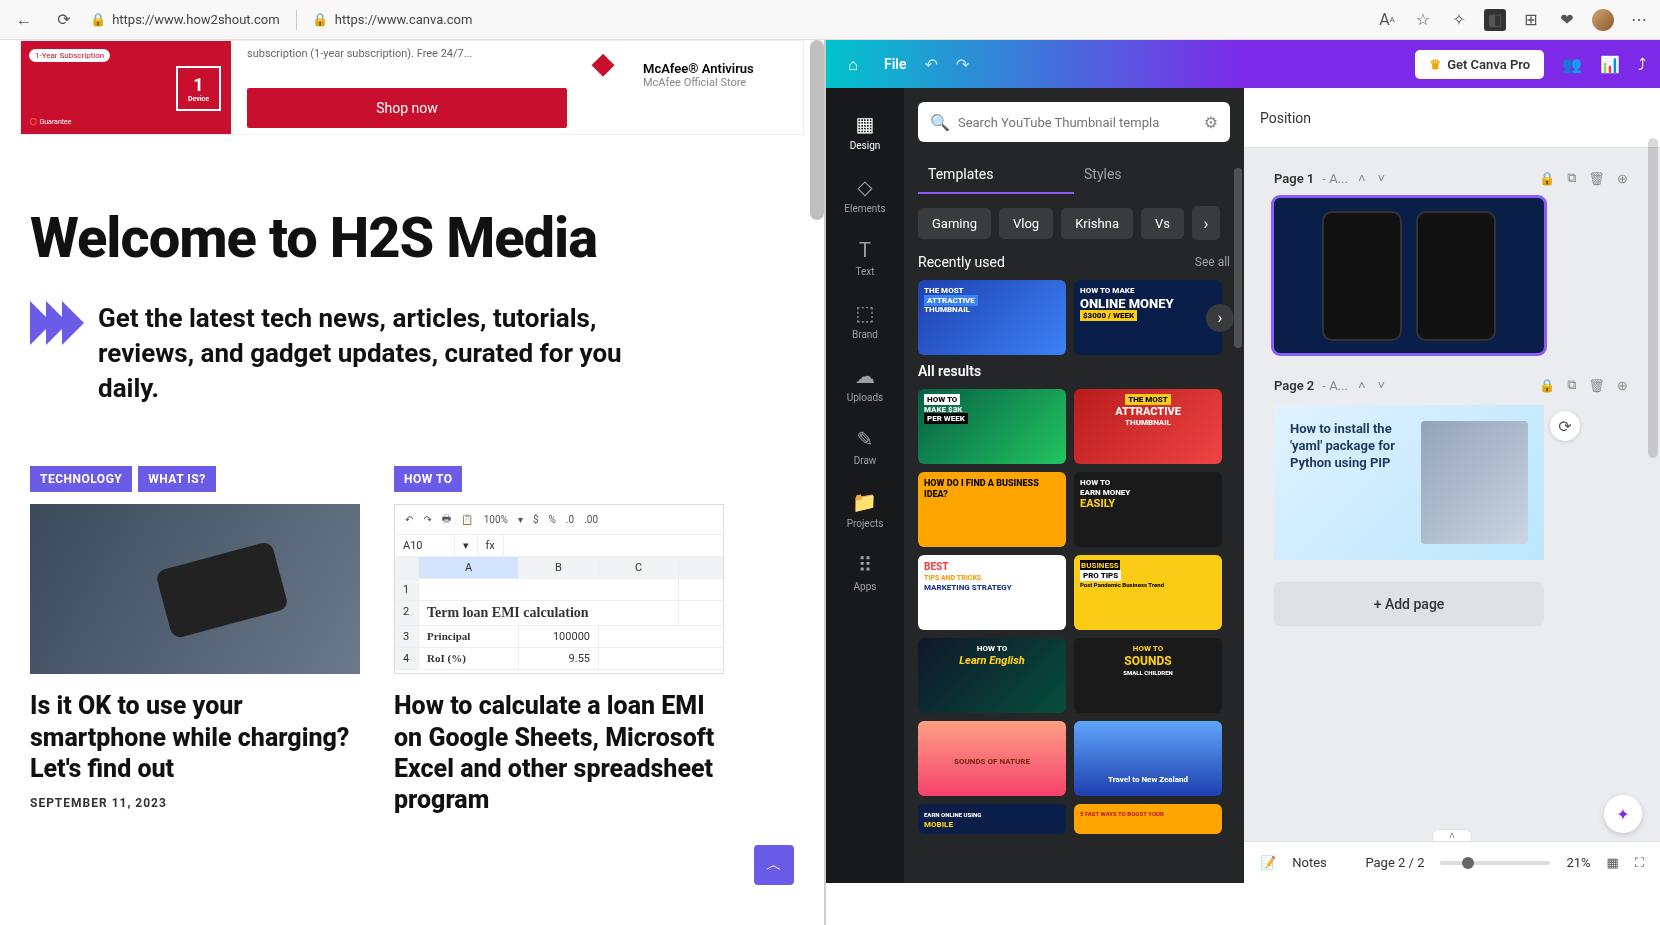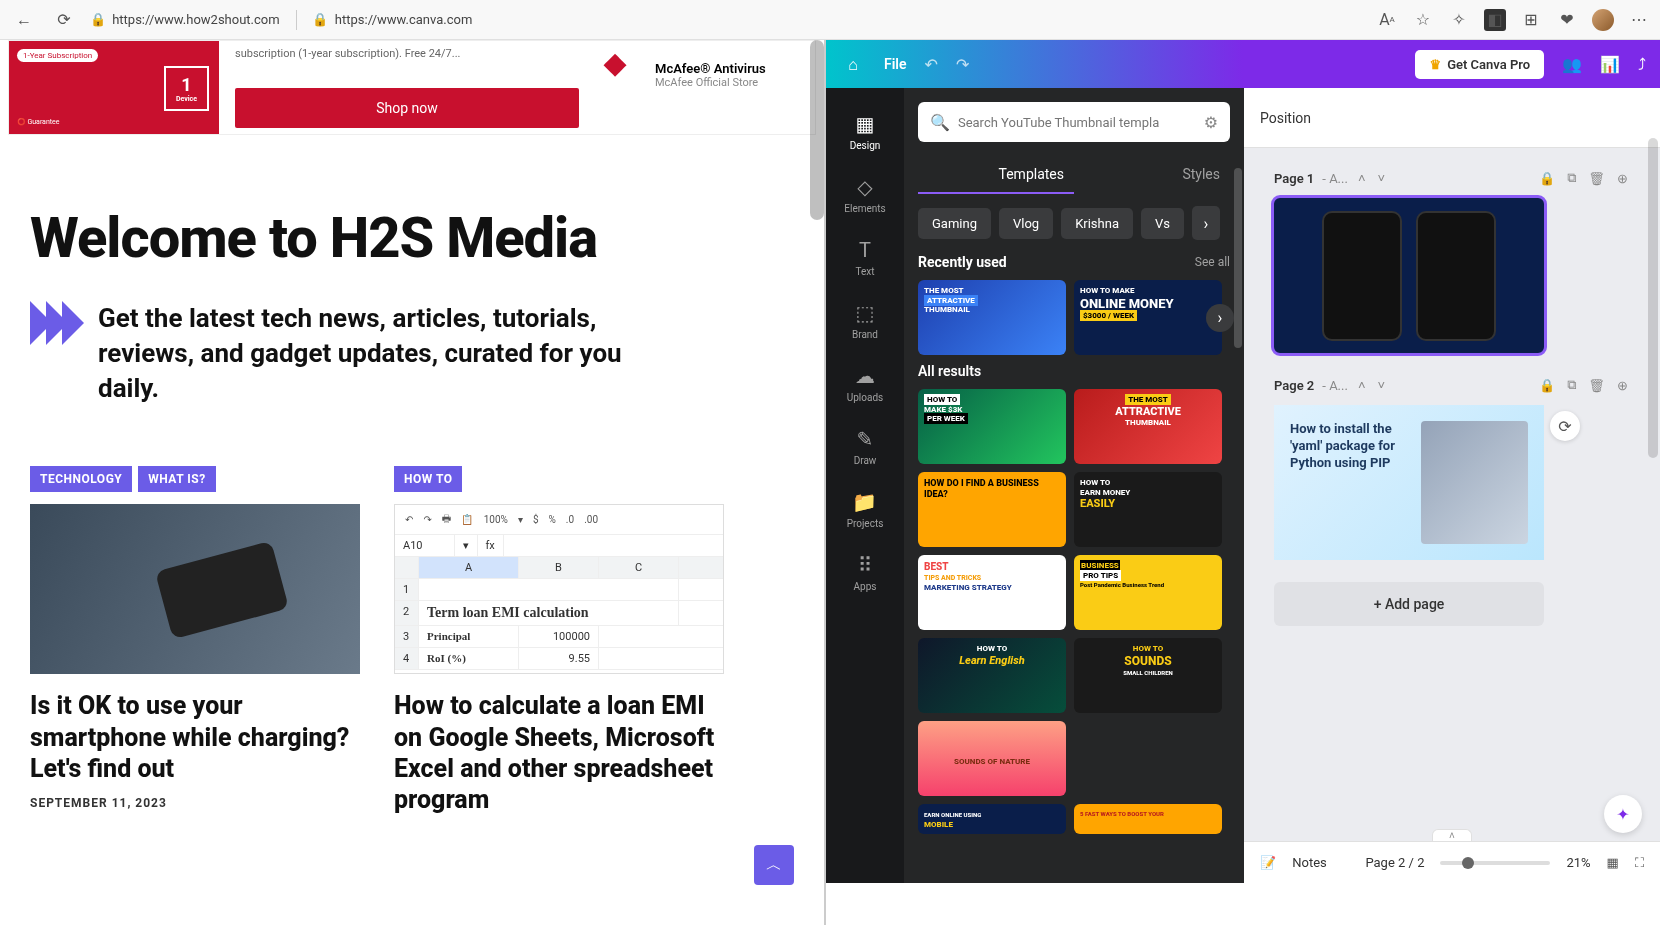--- a/index.html
+++ b/index.html
@@ -10,21 +10,21 @@
 .topbar .url-group .lock{color:#888}
 .topbar .divider{width:1px;height:20px;background:#ccc;margin:0 4px}
 .topbar .right-icons{margin-left:auto;display:flex;gap:14px;align-items:center}
 .topbar .right-icons .icon{width:22px;height:22px;display:flex;align-items:center;justify-content:center;color:#555}
 .split-icon{background:#333;border-radius:3px;color:#fff;width:24px;height:24px;display:flex;align-items:center;justify-content:center}
 .avatar-icon{width:22px;height:22px;border-radius:50%;background:linear-gradient(135deg,#d4a373,#8b5a2b)}
 .split-view{display:flex;height:885px}
 .pane-left{width:826px;position:relative;border-right:2px solid #ccc}
 .pane-right{width:834px;position:relative}
 .scrollbar-v{position:absolute;right:0;top:0;width:14px;height:180px;background:rgba(0,0,0,.25);border-radius:7px}
-.ad-banner{display:flex;margin:0 8px;height:95px;border:1px solid #eee;background:#fff}
+.ad-banner{display:flex;margin:0 20px;height:95px;border:1px solid #eee;background:#fff}
 .ad-red{width:210px;background:#c8102e;color:#fff;font-size:9px;padding:8px;position:relative}
 .ad-red .pill{background:#fff;color:#c8102e;font-size:8px;padding:2px 6px;border-radius:8px;display:inline-block}
 .ad-red .box{position:absolute;right:10px;top:25px;width:45px;height:45px;border:2px solid #fff;display:flex;flex-direction:column;align-items:center;justify-content:center;font-size:18px;font-weight:bold}
 .ad-mid{flex:1;padding:6px 16px;display:flex;flex-direction:column;justify-content:space-between}
 .ad-mid .sub{font-size:11px;color:#666}
 .shop-btn{background:#c8102e;color:#fff;padding:12px;text-align:center;font-size:14px;border-radius:2px}
 .ad-right{width:180px;padding:20px;font-size:13px}
 .ad-right .brand{font-weight:600}
 .ad-right .store{color:#888;font-size:11px}
 .ad-shield{width:40px}
@@ -58,21 +58,21 @@
 .canva-pro .crown{color:#f0a500}
 .canva-body{display:flex;height:795px}
 .canva-rail{width:78px;background:#18191b;display:flex;flex-direction:column;align-items:center;padding-top:12px}
 .rail-item{color:#a0a0a0;font-size:10px;display:flex;flex-direction:column;align-items:center;gap:4px;padding:12px 0;width:100%;cursor:pointer}
 .rail-item.active{color:#fff}
 .rail-item .ri{font-size:20px}
 .canva-panel{width:340px;background:#252627;color:#fff;padding:14px;overflow:hidden;position:relative}
 .search-bar{background:#fff;border-radius:6px;height:40px;display:flex;align-items:center;padding:0 12px;color:#888;gap:8px}
 .search-bar input{border:none;outline:none;flex:1;font-size:13px;color:#333}
 .panel-tabs{display:flex;margin:14px 0 12px}
-.panel-tab{flex:1;text-align:right;padding:10px;font-size:14px;color:#a0a0a0;cursor:pointer}
+.panel-tab{flex:1;text-align:left;padding:10px;font-size:14px;color:#a0a0a0;cursor:pointer}
 .panel-tab.active{color:#fff;border-bottom:2px solid #8b5cf6}
 .chip-row{display:flex;gap:8px;margin-bottom:14px;align-items:center}
 .chip{background:#3a3b3d;padding:8px 14px;border-radius:5px;font-size:13px;white-space:nowrap}
 .chip-arrow{background:#3a3b3d;width:28px;height:34px;border-radius:5px;display:flex;align-items:center;justify-content:center}
 .section-head{display:flex;justify-content:space-between;align-items:center;margin:6px 0 10px;font-size:14px}
 .section-head .see{color:#a0a0a0;font-size:12px}
 .thumb-row{display:flex;gap:8px;margin-bottom:8px;position:relative}
 .thumb{width:148px;height:75px;border-radius:6px;background:#444;font-size:8px;color:#fff;padding:6px;position:relative;overflow:hidden}
 .t-blue{background:linear-gradient(135deg,#1e40af,#3b82f6)}
 .t-navy{background:#0a1e4a}
@@ -304,21 +304,21 @@
           <div class="panel-tab">Styles</div>
         </div>
         <div class="chip-row">
           <div class="chip">Gaming</div>
           <div class="chip">Vlog</div>
           <div class="chip">Krishna</div>
           <div class="chip">Vs</div>
           <div class="chip-arrow">›</div>
         </div>
         <div class="section-head">
-          <span style="font-weight:700">Recently used</span>
+          <span style="font-weight:400">Recently used</span>
           <span class="see">See all</span>
         </div>
         <div class="thumb-row">
           <div class="thumb t-blue">
               <div class="tb-txt"><span>THE MOST</span><br><span style="background:#3b82f6;padding:1px 3px">ATTRACTIVE</span><br><span>THUMBNAIL</span></div>
             </div>
           <div class="thumb t-navy">
               <div class="tb-txt"><span>HOW TO MAKE</span><br><span style="font-size:13px">ONLINE MONEY</span><br><span style="background:#facc15;color:#000;padding:1px 3px">$3000 / WEEK</span></div>
             </div>
           <div class="nav-arr">›</div>
@@ -354,20 +354,23 @@
           <div class="thumb t-teal">
               <div class="tb-txt" style="text-align:center"><span>HOW TO</span><br><span style="color:#facc15;font-style:italic;font-size:11px">Learn English</span></div>
             </div>
           <div class="thumb t-dark">
               <div class="tb-txt" style="text-align:center"><span style="color:#facc15">HOW TO</span><br><span style="color:#facc15;font-size:12px">SOUNDS</span><br><span style="font-size:6px">SMALL CHILDREN</span></div>
             </div>
         </div>
         <div class="thumb-row">
           <div class="thumb t-sunset">
               <div class="tb-txt" style="text-align:center;margin-top:30px;color:#7c2d12">SOUNDS OF NATURE</div>
+            </div>
+          <div class="thumb t-travel">
+              <div class="tb-txt" style="margin-top:48px;text-align:center">Travel to New Zealand</div>
             </div>
         </div>
         <div class="thumb-row">
           <div class="thumb t-navy" style="height:30px">
               <div class="tb-txt"><span style="font-size:6px">EARN ONLINE USING</span><br><span style="color:#facc15">MOBILE</span></div>
             </div>
           <div class="thumb t-yellow" style="height:30px">
               <div class="tb-txt" style="color:#b91c1c;font-size:6px">5 FAST WAYS TO BOOST YOUR</div>
             </div>
         </div>

